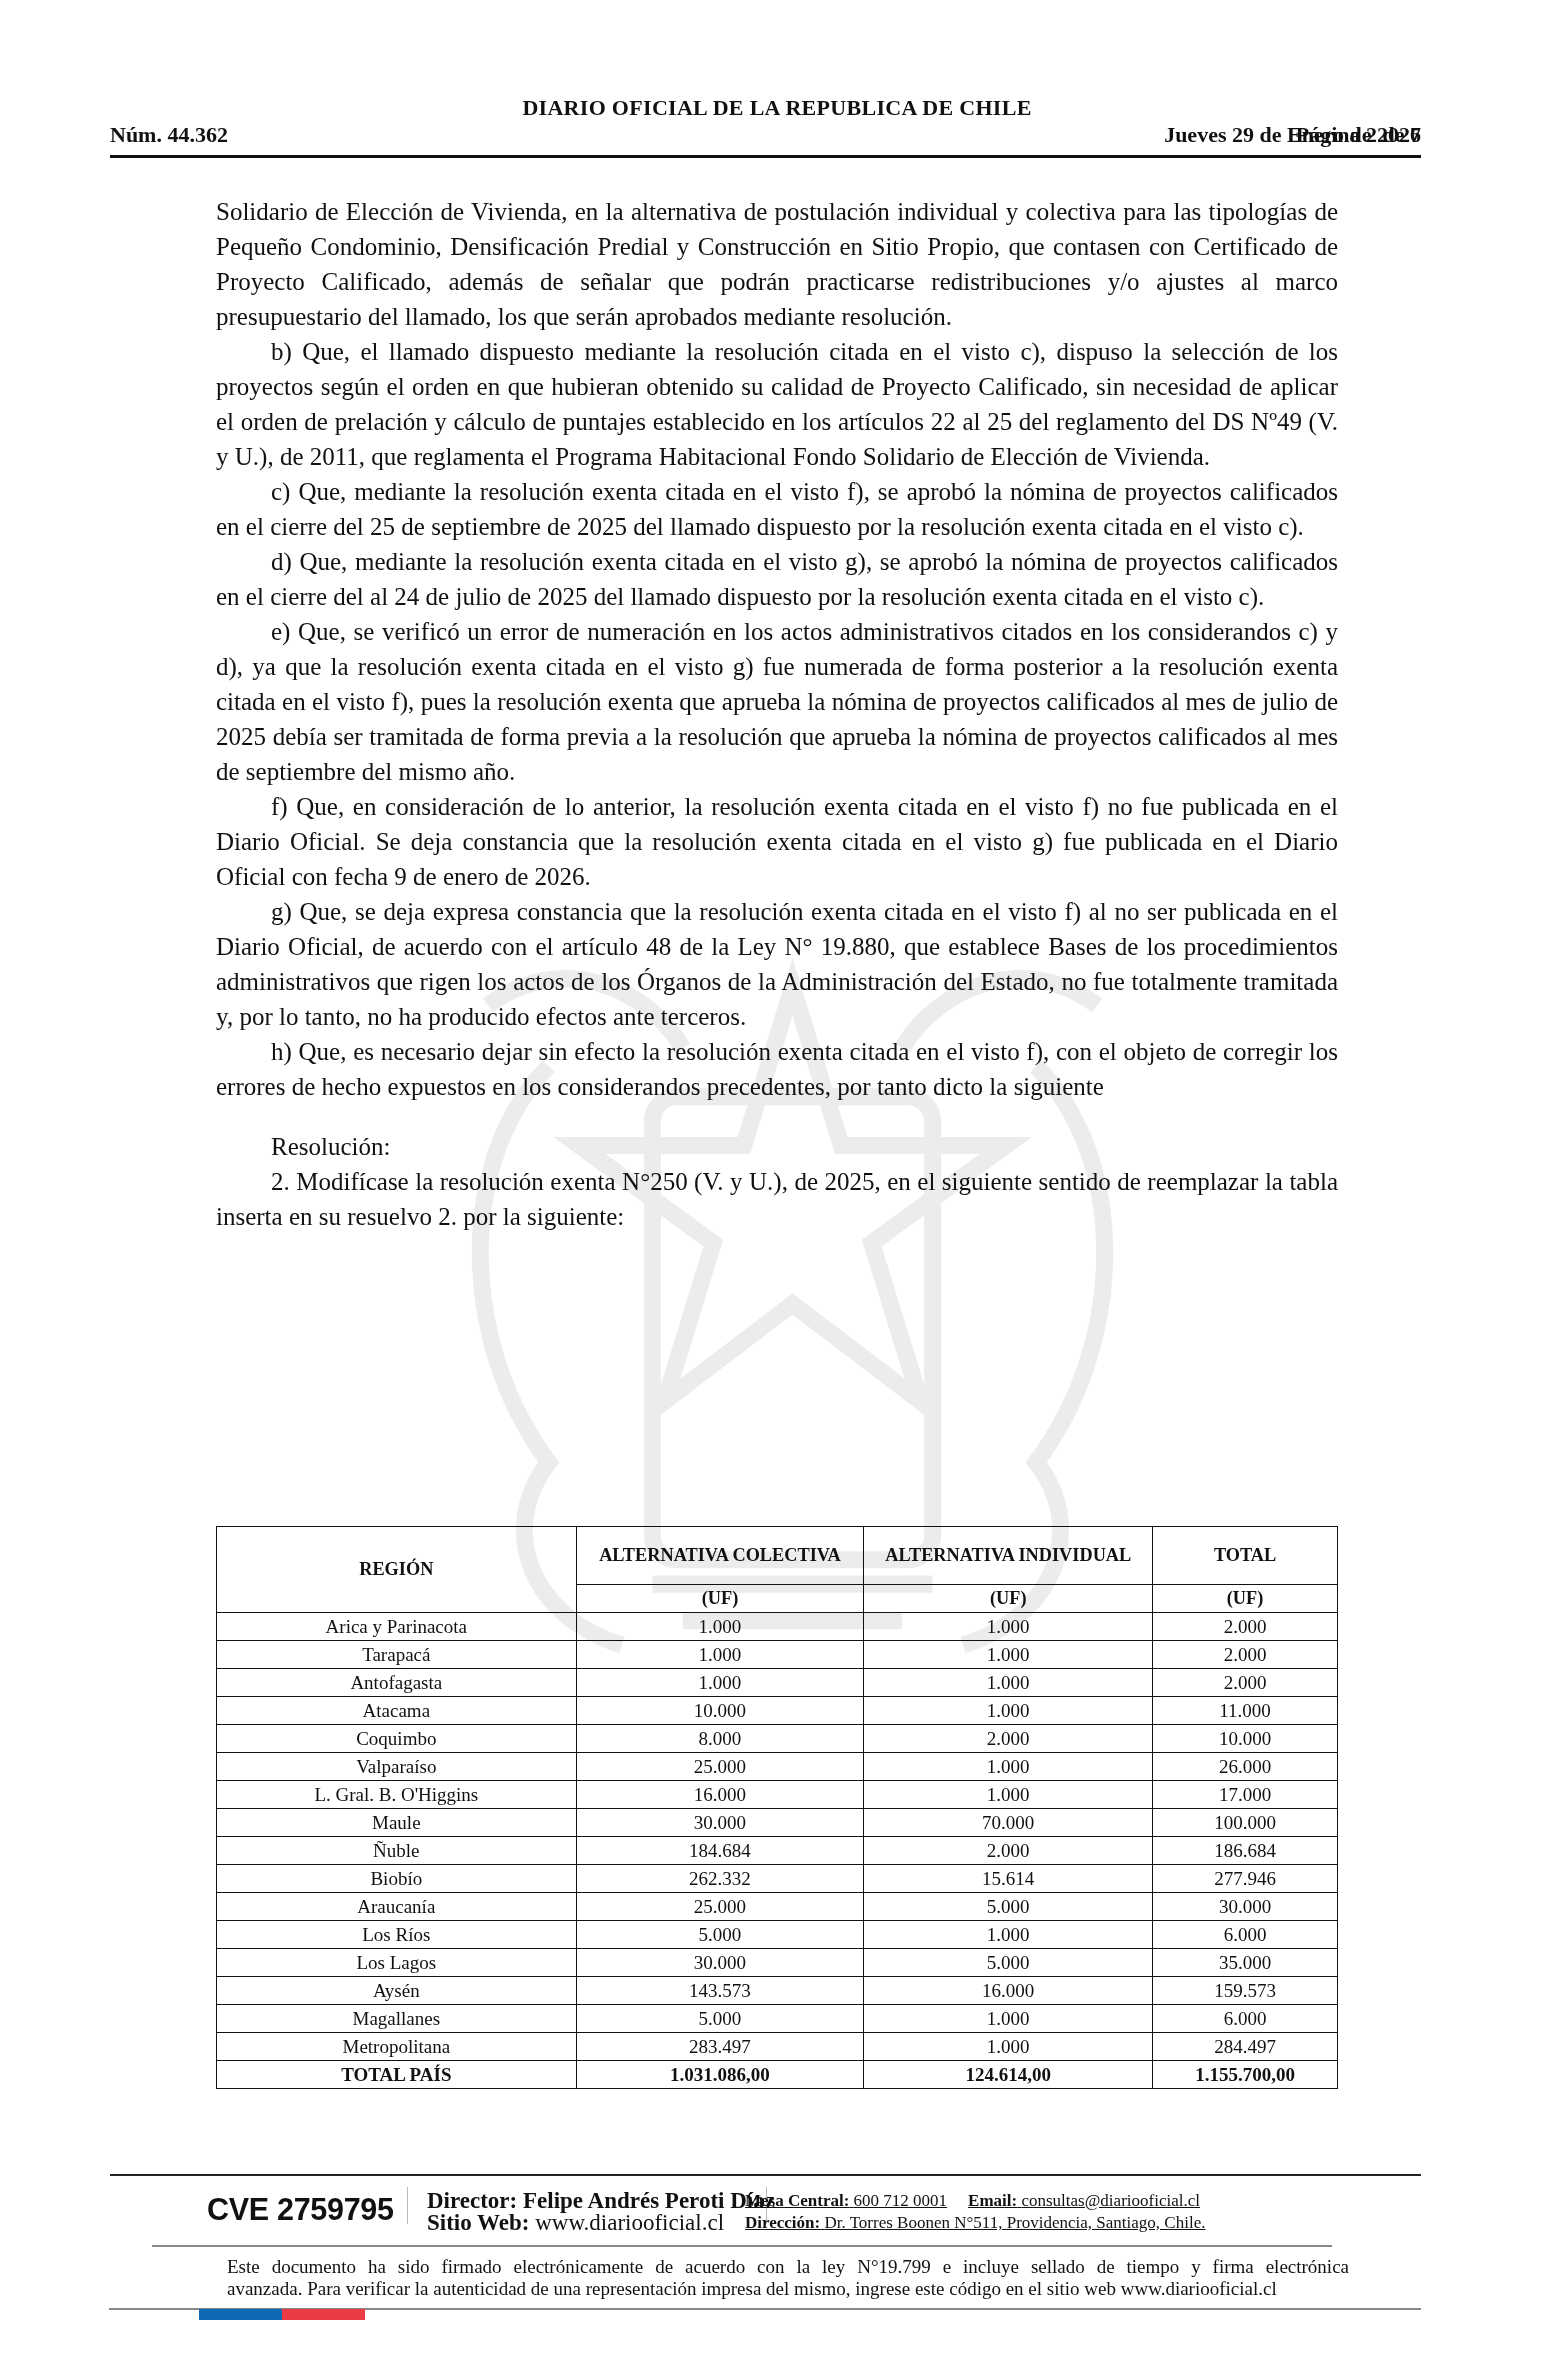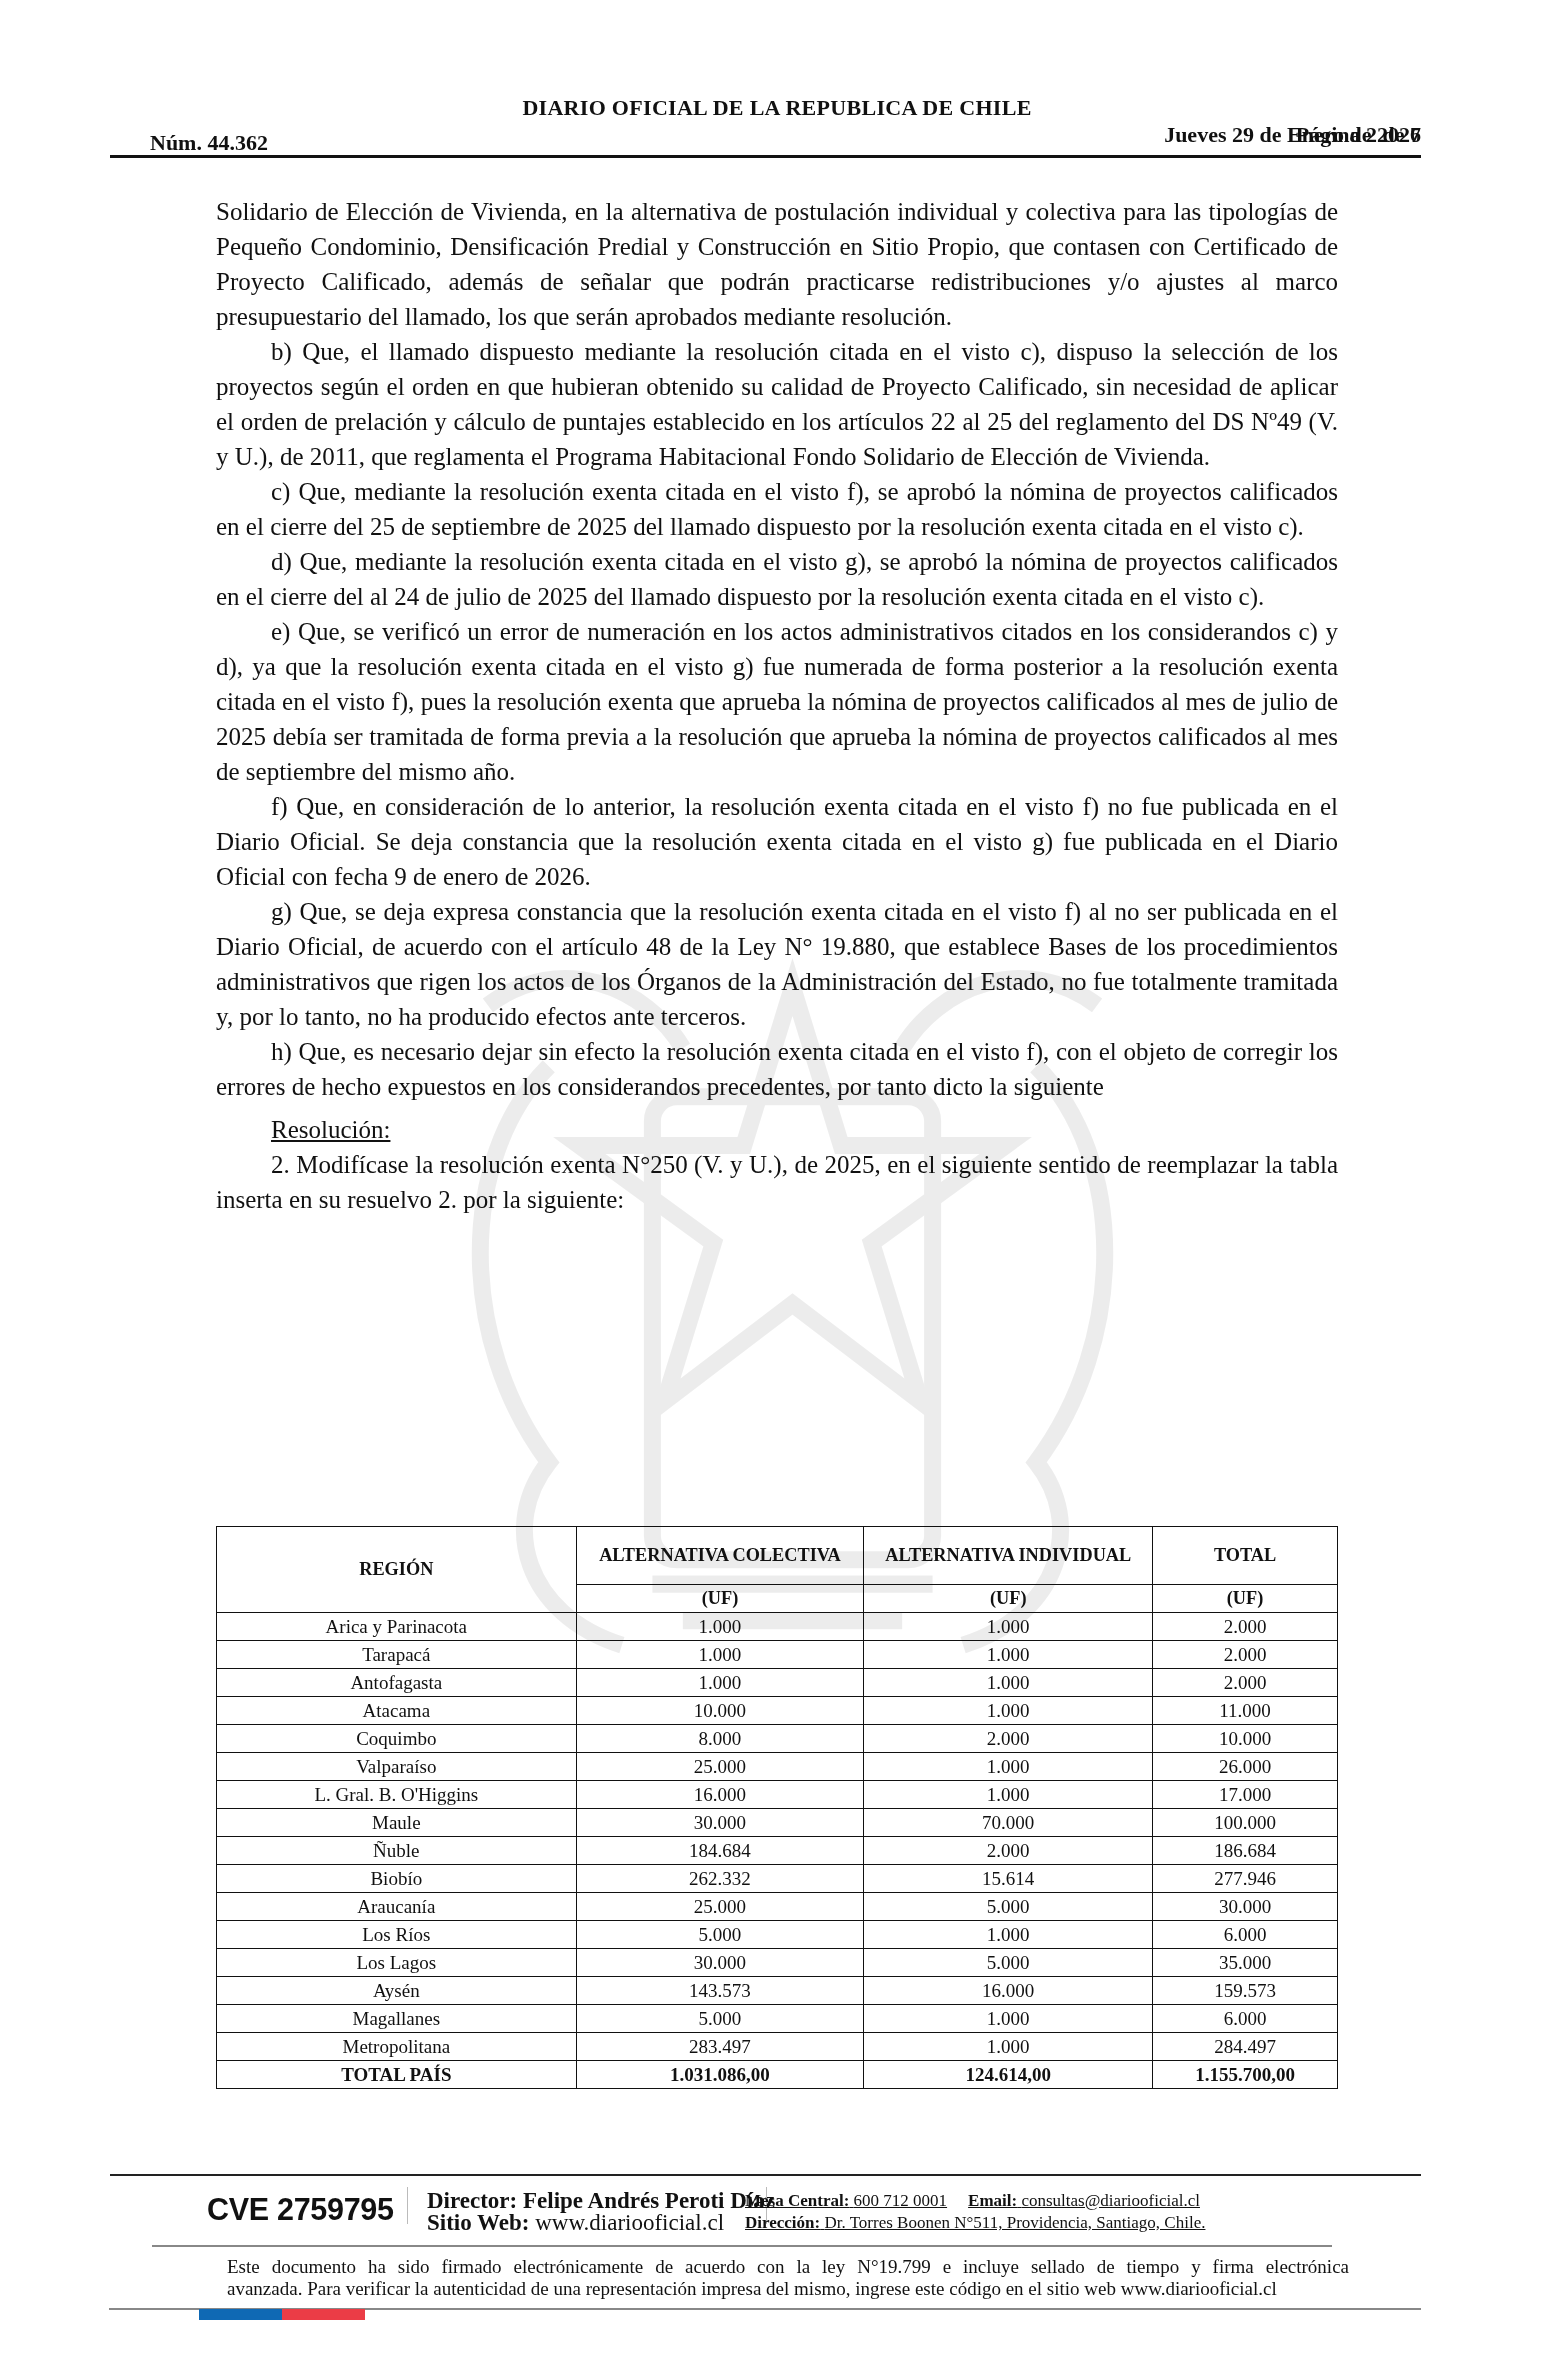--- a/index.html
+++ b/index.html
@@ -6,30 +6,30 @@
   body { width: 1554px; height: 2377px; position: relative; overflow: hidden;
          font-family: "Liberation Serif", serif; color: #111; }
 
   .watermark { position: absolute; left: 366px; top: 914px; width: 853px; height: 792px; opacity: 0.07; pointer-events: none; }
 
   
   .hdr-title { position: absolute; top: 95px; left: 0; width: 1554px; text-align: center;
                font-weight: bold; font-size: 22px; letter-spacing: 0.3px; }
   .hdr-row { position: absolute; top: 122px; left: 110px; width: 1311px; height: 28px;
              font-weight: bold; font-size: 22px; }
-  .hdr-num { position: absolute; left: 0; top: 8px; margin-left: 40px; }
+  .hdr-num { position: absolute; left: 0; top: 0; }
   .hdr-date { position: absolute; left: 0; width: 1311px; text-align: right; top: 0; }
   .hdr-page { position: absolute; right: 0; top: 0; }
   .hdr-rule { position: absolute; top: 155px; left: 110px; width: 1311px; height: 3px; background: #111; }
 
   
   .body { position: absolute; top: 194px; left: 216px; width: 1122px; font-size: 25px; line-height: 35px; text-align: justify; }
   .body p { margin: 0; }
   .body p.ind { text-indent: 55px; }
-  .body p.gap { margin-top: 8px; text-decoration: underline; }
+  .body p.gap { margin-top: 25px; }
   .body p.gap2 { margin-top: 23px; }
 
   
   .tbl { position: absolute; top: 1526px; left: 216px; width: 1122px; border-collapse: collapse; font-size: 19px; }
   .tbl td, .tbl th { border: 1.8px solid #111; text-align: center; padding: 0; }
   .tbl th { font-weight: bold; font-size: 18.3px; line-height: 21px; }
   .tbl .h1 th { height: 57px; }
   .tbl .h2 th { height: 27px; }
   .tbl td { height: 27px; line-height: 27px; }
   .tbl tr.total td { font-weight: bold; }

